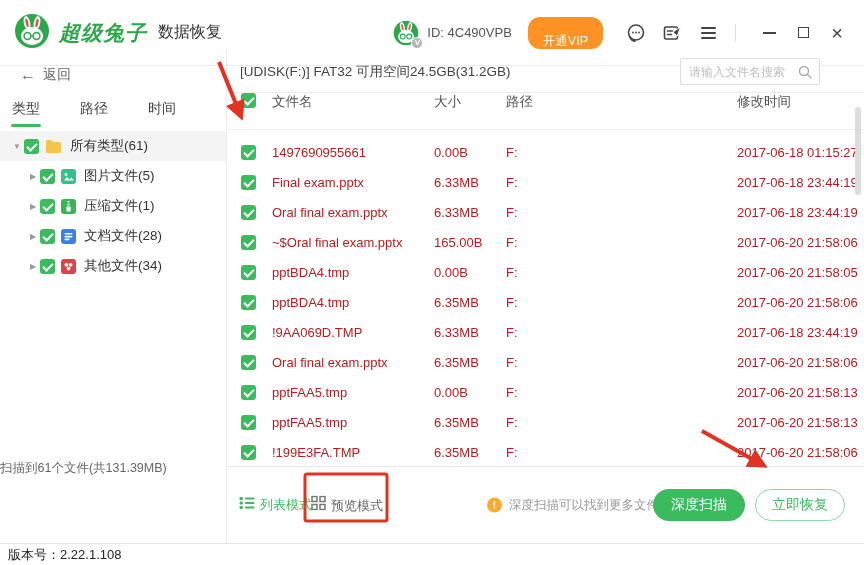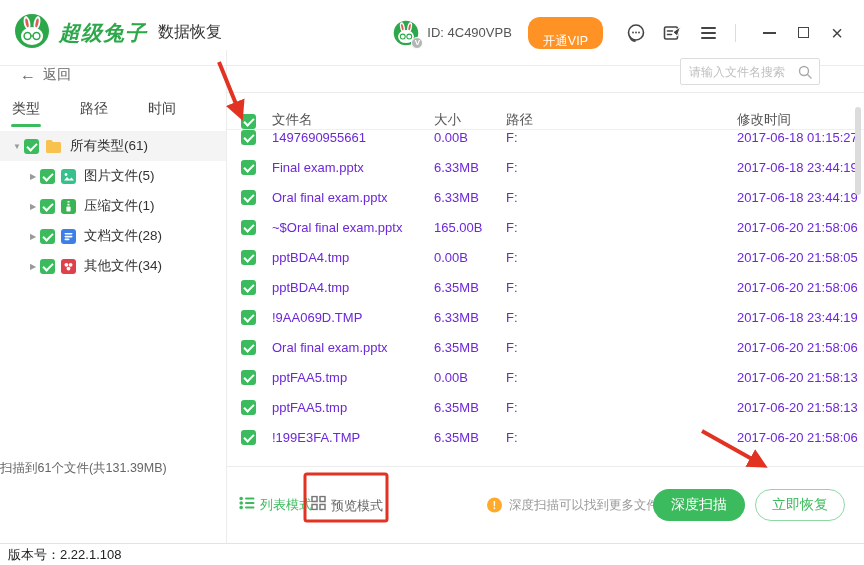--- a/index.html
+++ b/index.html
@@ -57,29 +57,29 @@
   
   .infobar{position:absolute;top:0;left:0;right:0;height:43px;border-bottom:1px solid #ececec}
   .drive-info{position:absolute;left:13px;top:0;line-height:43px;font-size:13.5px;color:#444}
   .search{position:absolute;left:453px;top:8px;width:140px;height:27px;border:1px solid #ddd;border-radius:2px;
     display:flex;align-items:center;background:#fff}
   .search input{border:none;outline:none;flex:1;min-width:0;font-size:12px;color:#555;padding:0 8px;background:transparent}
   .search input::placeholder{color:#c0c0c0}
   .search-ic{display:flex;padding-right:7px;cursor:pointer}
 
   
-  .thead{position:absolute;top:43px;left:0;right:0;height:37px;display:flex;align-items:flex-end;
+  .thead{position:absolute;top:43px;left:0;right:0;height:37px;display:flex;align-items:flex-start;
     border-bottom:1px solid #f0f0f0;font-size:13.5px;color:#555}
   .thead .cb,.trow .cb{margin-left:14px}
   .c-name{margin-left:16px;width:162px}
   .c-size{width:72px}
   .c-path{width:231px}
   .c-date{flex:1}
   .rows{position:absolute;top:80px;left:0;right:0}
-  .trow{display:flex;align-items:flex-start;height:30px;font-size:13px;color:#6d28d9}
+  .trow{display:flex;align-items:flex-end;height:30px;font-size:13px;color:#b91c1c}
   .scroll-thumb{position:absolute;right:3px;top:57px;width:6px;height:88px;background:#dcdcdc;border-radius:3px;cursor:pointer}
 
   
   .footerbar{position:absolute;left:0;right:0;bottom:0;height:77px;border-top:1px solid #ececec;background:#fff}
   .fb-abs{position:absolute;top:50%;transform:translateY(-50%)}
   .mode{display:flex;align-items:center;gap:5px;cursor:pointer}
   .mode-list{left:12px}
   .mode-list .mode-label{color:#3cbb5e;font-size:13px}
   .mode-preview{left:84px}
   .mode-preview .mode-label{color:#666;font-size:13px}
@@ -246,20 +246,21 @@
               </svg>
             </span>
             <span>其他文件(34)</span>
           </div>
         </div>
       <div class="scan-summary">扫描到61个文件(共131.39MB)</div>
     </aside>
 
     <main class="content">
       <div class="infobar">
+        <span class="drive-info">[UDISK(F:)] FAT32 可用空间24.5GB(31.2GB)</span>
         <span class="search">
           <input placeholder="请输入文件名搜索" style="">
           <span class="search-ic">
             <svg width="14" height="14" viewBox="0 0 14 14" fill="none" stroke="#aaa" stroke-width="1.4">
               <circle cx="6" cy="6" r="4.5"></circle>
                 <path d="M9.5 9.5L13 13" stroke-linecap="round"></path>
             </svg>
           </span>
         </span>
       </div>

